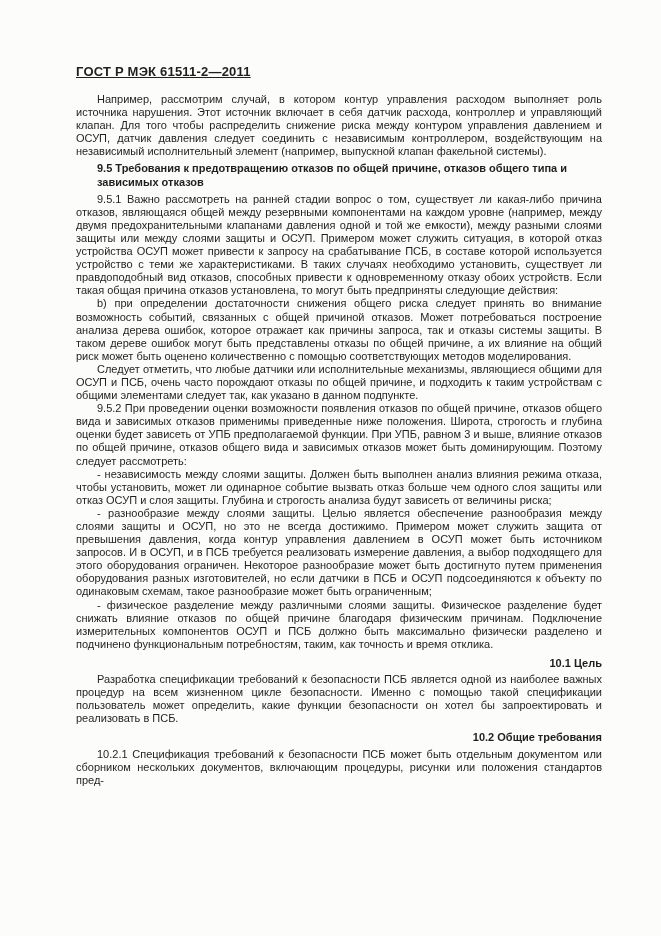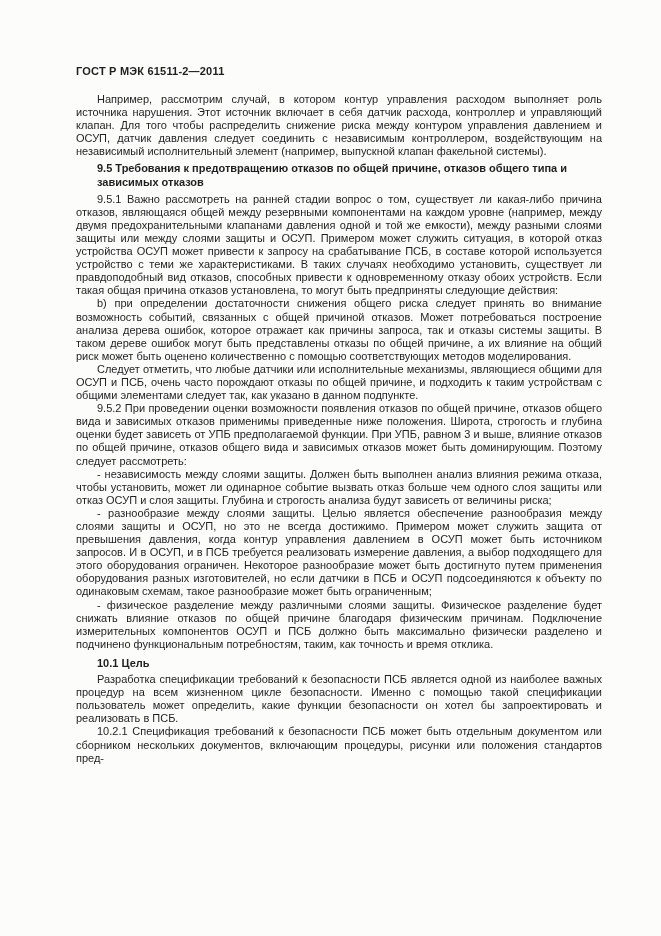--- a/index.html
+++ b/index.html
@@ -9,42 +9,43 @@
     height: 936px;
     margin: 0 auto;
     background: #fcfcfb;
     box-sizing: border-box;
     padding: 65px 59px 0 76px;
     font-family: "Liberation Sans", "DejaVu Sans", sans-serif;
     color: #1f1f1f;
     overflow: hidden;
   }
   .doc-header {
-    font-size: 11px;
+    font-size: 13px;
     font-weight: bold;
     line-height: 13px;
     margin: 0 0 15px 0;
     letter-spacing: 0.2px;
+    text-decoration: underline;
   }
   .para {
     font-size: 11px;
     line-height: 13.1px;
     text-align: justify;
     text-indent: 21px;
     margin: 0;
   }
   .subheading {
     font-size: 11px;
     line-height: 13.1px;
     font-weight: bold;
     margin: 4px 0 4px 0;
     padding-left: 21px;
     text-align: left;
   }
-  .subheading.tight { margin: 6px 0 3px 0; }
+  .subheading.tight { margin: 6px 0 3px 0; text-align: right; }
   .section-heading {
     font-size: 15px;
     line-height: 19px;
     font-weight: bold;
     margin: 20px 0 9px 0;
     padding-left: 21px;
     letter-spacing: 0.2px;
   }
   .page-number {
     font-size: 11px;
@@ -77,17 +78,18 @@
   <p class="para">- разнообразие между слоями защиты. Целью является обеспечение разнообразия между слоями защиты и ОСУП, но это не всегда достижимо. Примером может служить защита от превышения давления, когда контур управления давлением в ОСУП может быть источником запросов. И в ОСУП, и в ПСБ требуется реализовать измерение давления, а выбор подходящего для этого оборудования ограничен. Некоторое разнообразие может быть достигнуто путем применения оборудования разных изготовителей, но если датчики в ПСБ и ОСУП подсоединяются к объекту по одинаковым схемам, такое разнообразие может быть ограниченным;</p>
 
   <p class="para">- физическое разделение между различными слоями защиты. Физическое разделение будет снижать влияние отказов по общей причине благодаря физическим причинам. Подключение измерительных компонентов ОСУП и ПСБ должно быть максимально физически разделено и подчинено функциональным потребностям, таким, как точность и время отклика.</p>
 
 
   <h3 class="subheading tight">10.1 Цель</h3>
 
   <p class="para">Разработка спецификации требований к безопасности ПСБ является одной из наиболее важных процедур на всем жизненном цикле безопасности. Именно с помощью такой спецификации пользователь может определить, какие функции безопасности он хотел бы запроектировать и реализовать в ПСБ.</p>
 
 
+  <h3 class="subheading tight">10.2 Общие требования</h3>
 
   <p class="para">10.2.1 Спецификация требований к безопасности ПСБ может быть отдельным документом или сборником нескольких документов, включающим процедуры, рисунки или положения стандартов пред-</p>
 
 
 </div>
 
 </body></html>

